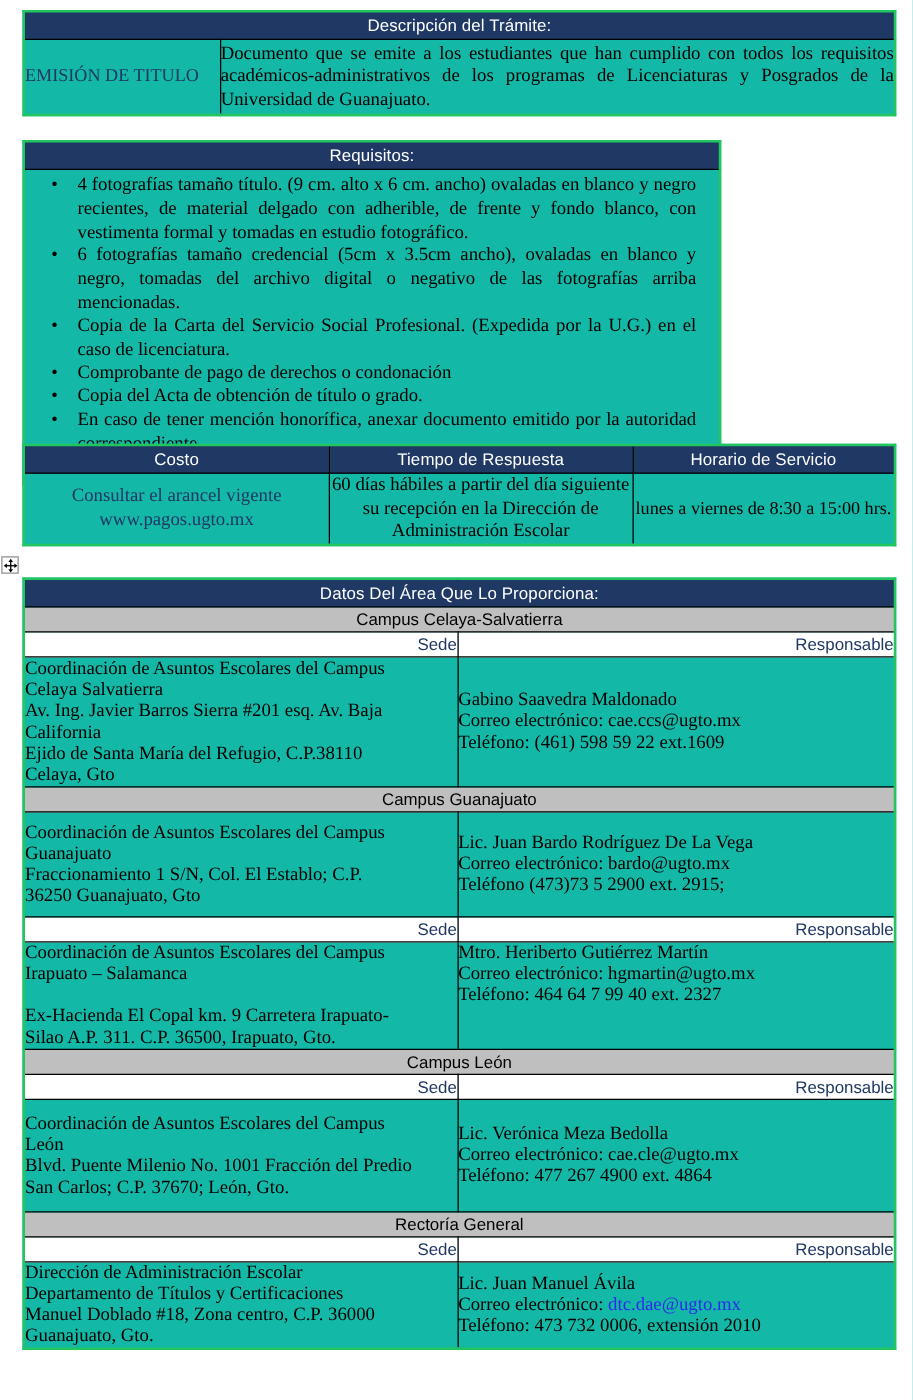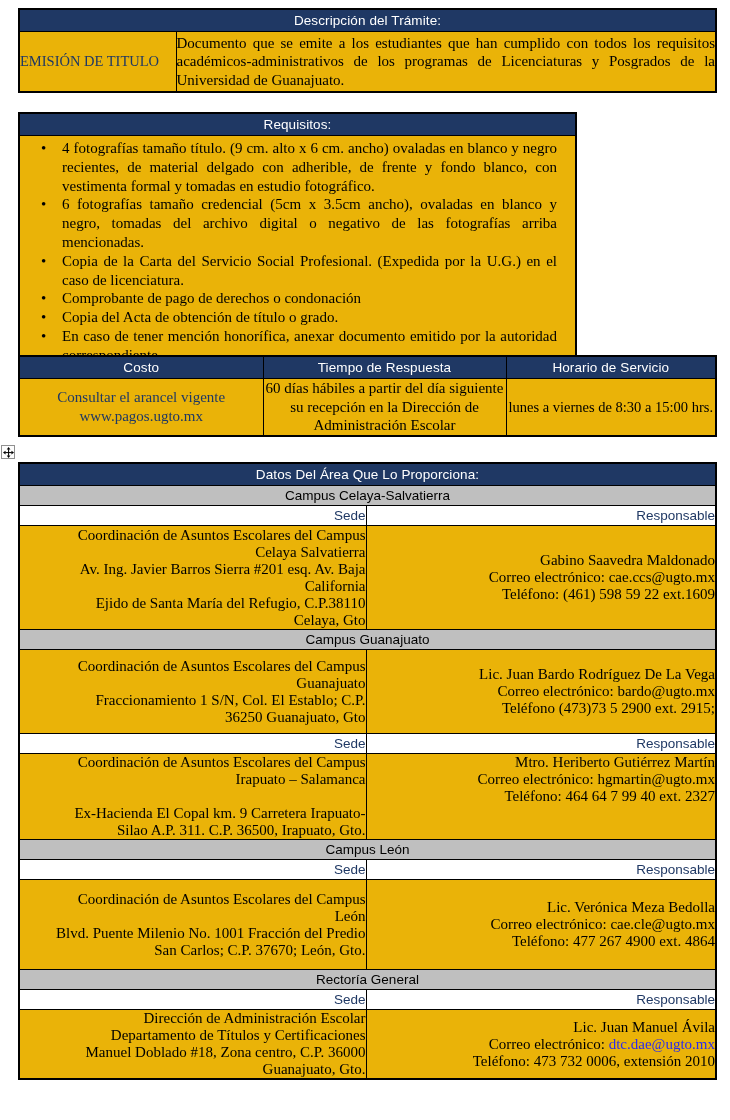--- a/index.html
+++ b/index.html
@@ -9,22 +9,22 @@
     width: 730px; height: 1120px;
     font-family: "Liberation Serif", serif;
     color: #000;
     overflow: hidden;
   }
   table.t {
     position: absolute;
     left: 18px;
     border-collapse: collapse;
     table-layout: fixed;
-    background: #eab308;
-    border: 2px solid #000000;
+    background: #14b8a6;
+    border: 2px solid #22c55e;
   }
   table.t td, table.t th { border: 1px solid #000; padding: 0; font-weight: normal; }
 
   
   .navy-band {
     background: var(--header_navy, #1f3864);
     color: #fff;
     font: 700 13.5px/21px "Liberation Sans", sans-serif;
     text-align: center;
     letter-spacing: .1px;
@@ -84,21 +84,21 @@
     width: 14px; height: 14px;
     border: 1px solid #909090;
     background: #fdfdfd;
     display: flex; align-items: center; justify-content: center;
   }
 
   
   #datos-table { top: 462px; width: 697px; }
   .cell {
     font-size: 15px; line-height: 17px;
-    text-align: right; vertical-align: middle;
+    text-align: left; vertical-align: middle;
     padding: 1px 3px;
   }
   .cell .ln { min-height: 17px; }
   .top-align { vertical-align: top; padding-top: 3px; }
   .email-link {
     color: var(--link_blue, #2b2bee);
     cursor: pointer;
   }
 </style>
 </head>

